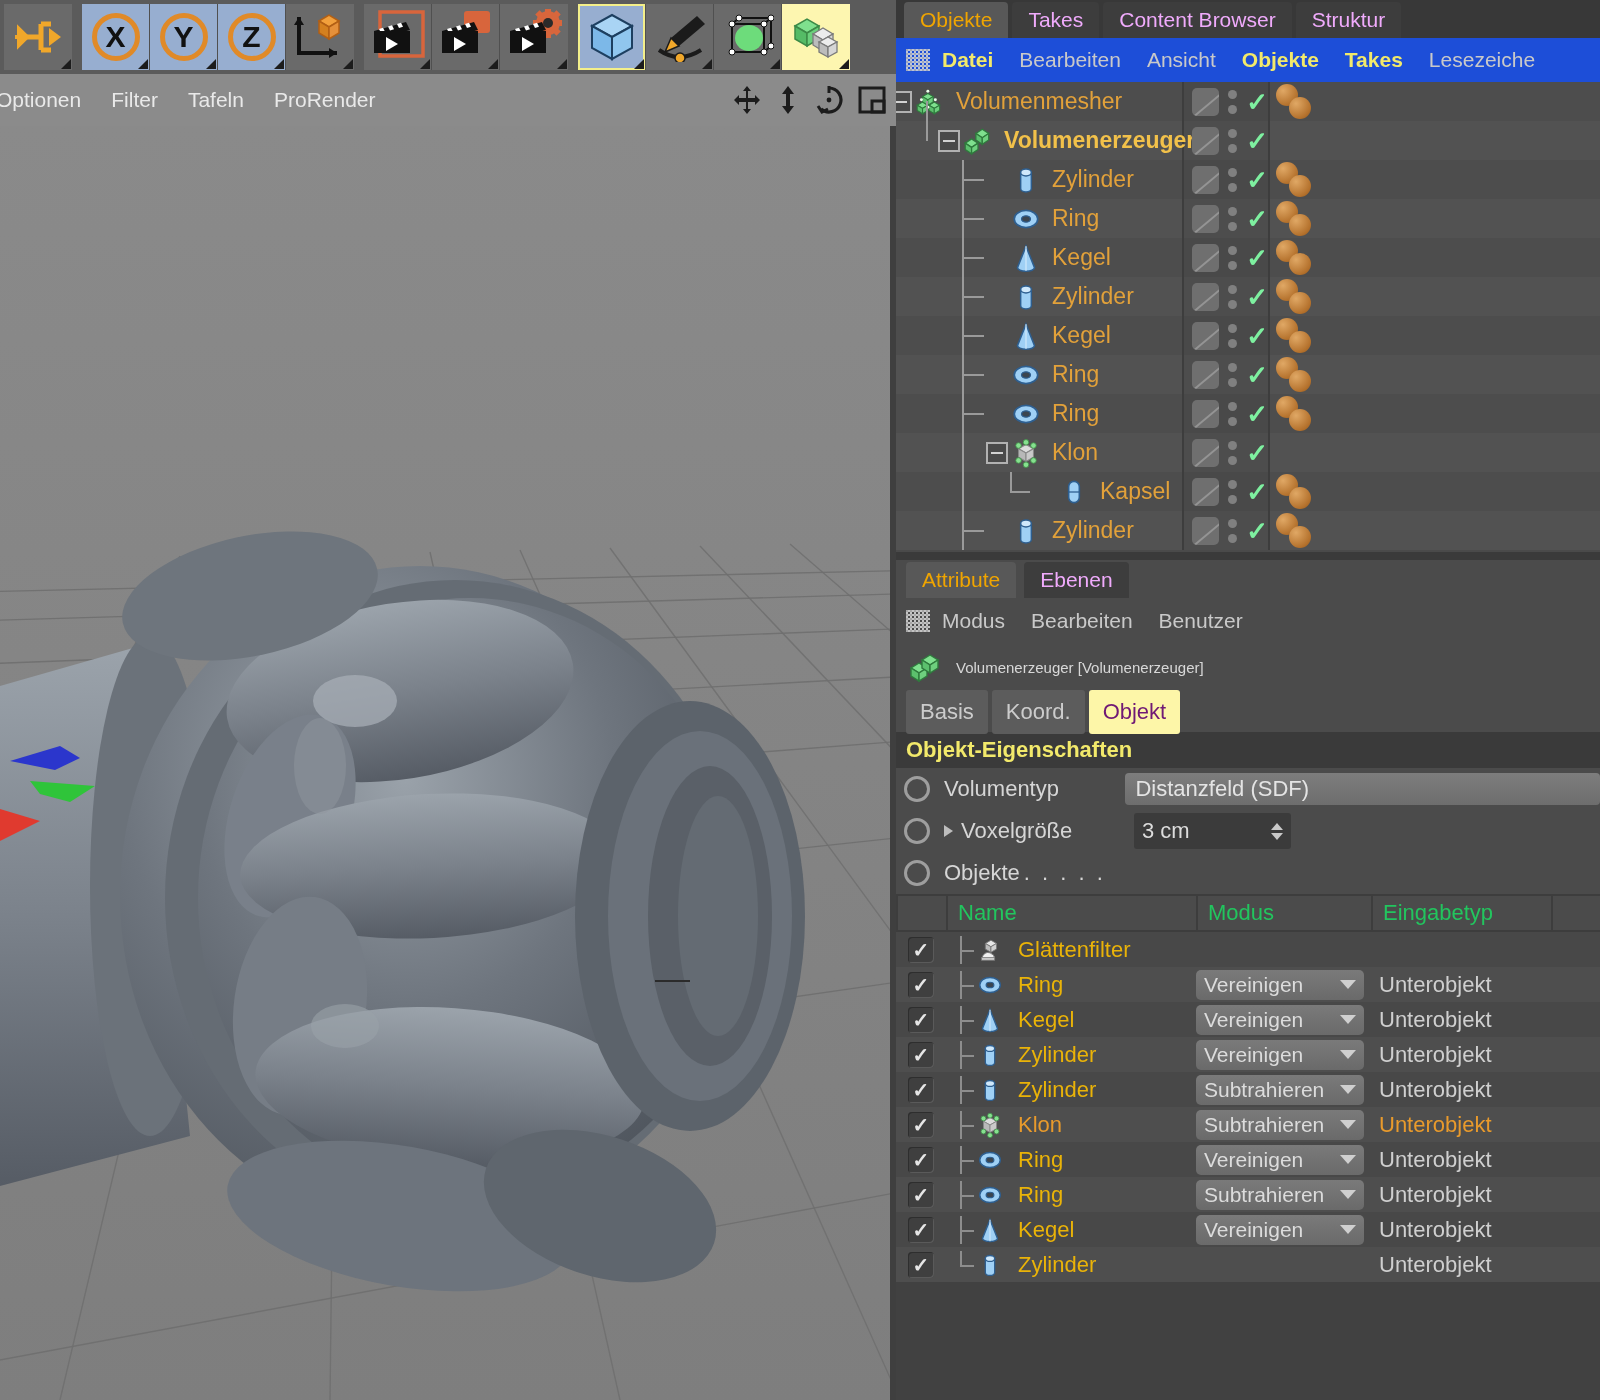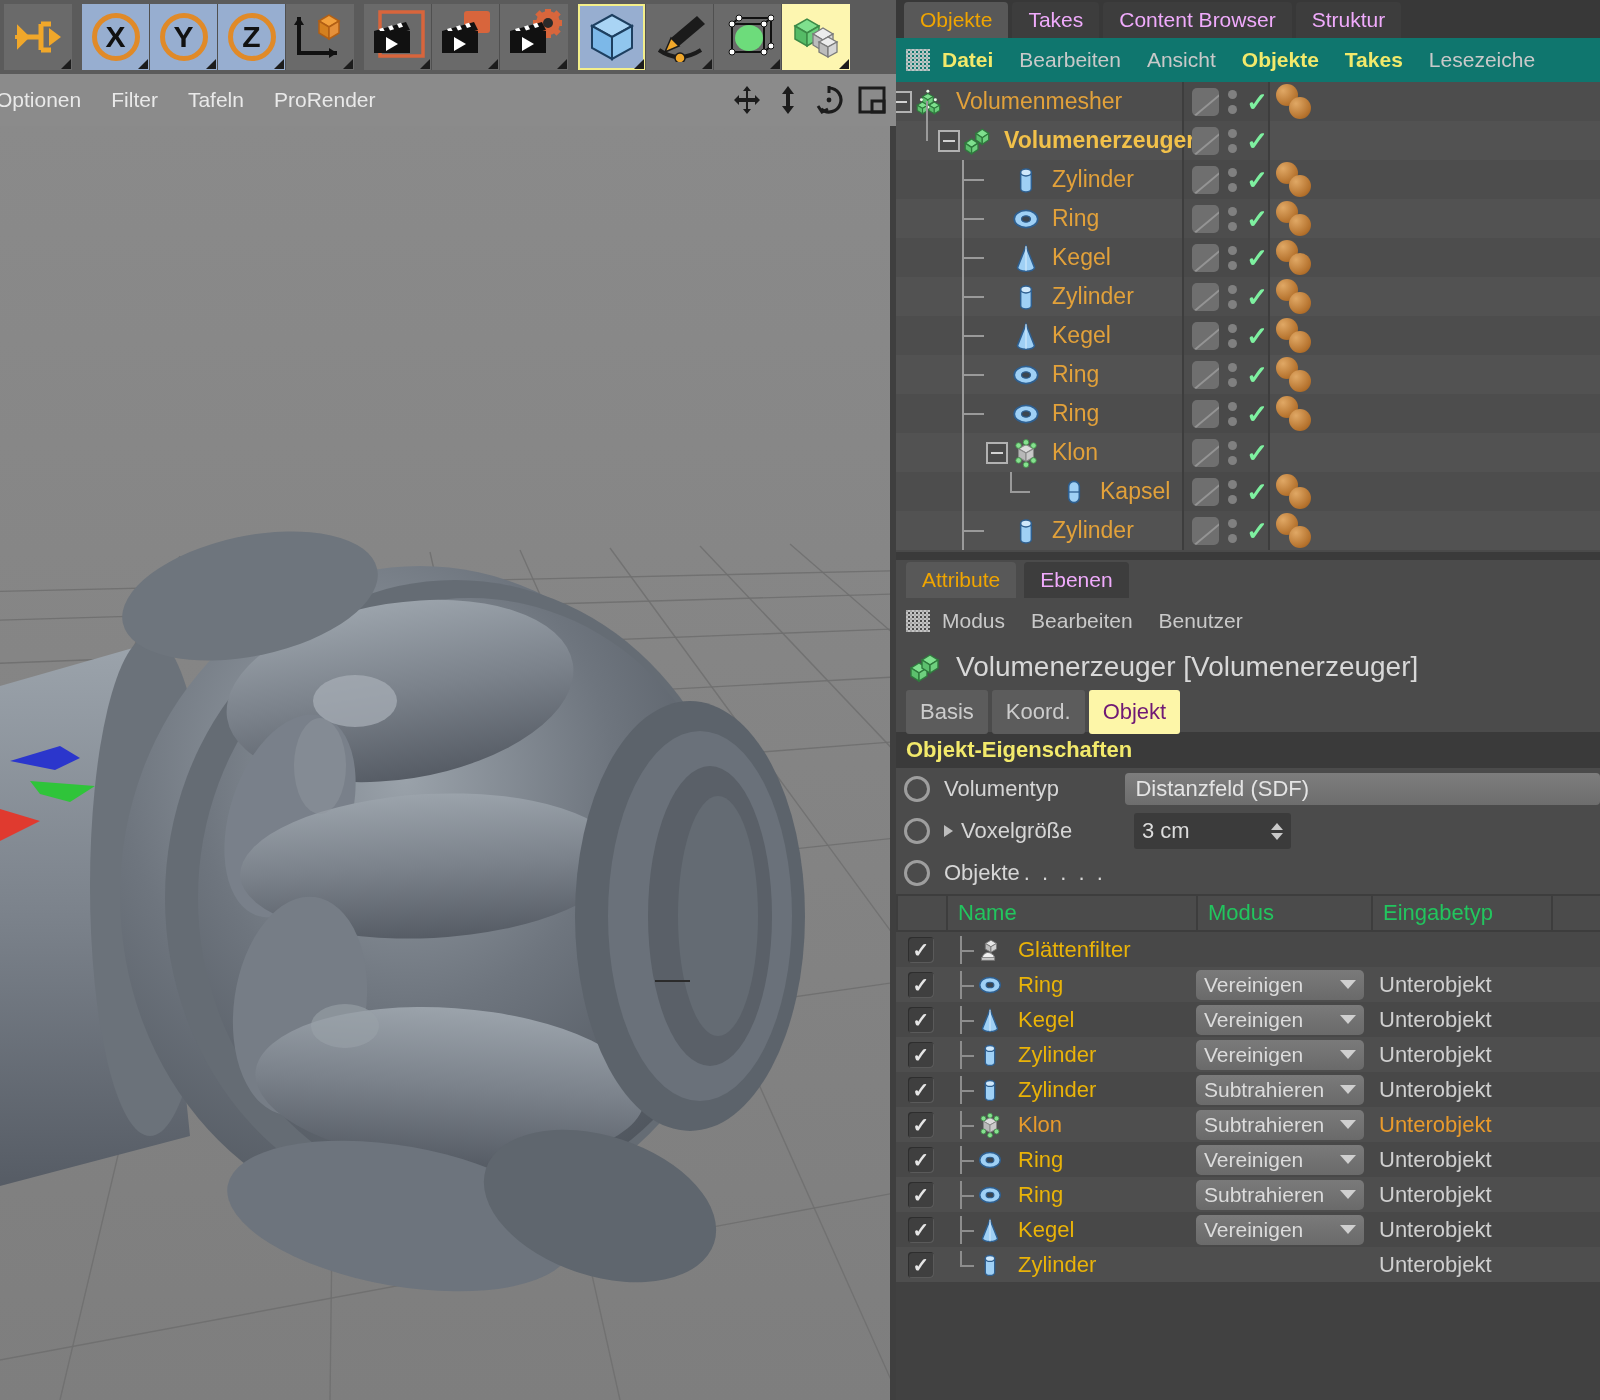--- a/index.html
+++ b/index.html
@@ -49,21 +49,21 @@
 
   
   .tabstrip { display:flex; align-items:flex-end; height:38px; background:#383838;
      padding-left:8px; }
   .tab { height:36px; padding:0 16px; display:flex; align-items:center;
      font-size:21px; color:#f0abfc; background:#3d3d3d; margin-right:4px;
      border-radius:4px 4px 0 0; }
   .tab.active { background:#585858; color:#f0a500; }
 
   
-  .menubar { display:flex; align-items:center; height:44px; background:#0f766e;
+  .menubar { display:flex; align-items:center; height:44px; background:#1d4ed8;
      padding-left:10px; }
   .menubar .grip { width:24px;height:22px;margin-right:12px;
      background-image:repeating-linear-gradient(0deg,#d8d8d8 0 2px,transparent 2px 4px),
                       repeating-linear-gradient(90deg,#d8d8d8 0 2px,transparent 2px 4px);
      background-blend-mode:multiply; opacity:.85; }
   .menubar .mi { font-size:21px; color:#c9c9c9; margin-right:26px; white-space:nowrap;}
   .menubar .mi.hl { color:#f2e96b; font-weight:bold; }
 
   
   #objmgr { position:relative; height:470px; background:#4a4a4a; overflow:hidden; }
@@ -97,21 +97,21 @@
      background:#4a4a4a; display:flex;align-items:center;justify-content:center; }
   .expbox:after{content:"";width:12px;height:2px;background:#d2d2d2;}
 
   
   .vsplit { height:8px; background:#3a3a3a; }
 
   
   #attr { position:relative; background:#4b4b4b; }
   .objtitle { display:flex; align-items:center; height:50px; padding-left:12px;
      background:#4b4b4b; }
-  .objtitle .t { font-size:28px; color:#d8d8d8; margin-left:14px;text-align:center; }
+  .objtitle .t { font-size:15px; color:#d8d8d8; margin-left:14px;text-align:center; }
   .attrtabs { display:flex; align-items:center; height:40px; padding-left:10px; gap:4px;
      background:#4b4b4b; }
   .atab { font-size:22px; color:#ccc; background:#5c5c5c; padding:9px 14px; border-radius:3px;}
   .atab.on { background:#fdf6a8; color:#701a75; }
   .secthead { height:36px; background:#3a3a3a; display:flex; align-items:center;
      padding-left:10px; font-size:22px; font-weight:bold; color:#f2e96b; }
 
   .prow { display:flex; align-items:center; height:40px; padding-left:8px; }
   .radio { width:26px;height:26px;border-radius:50%;border:3px solid #9e9e9e;
      background:#4b4b4b; margin-right:14px; flex:none; }

